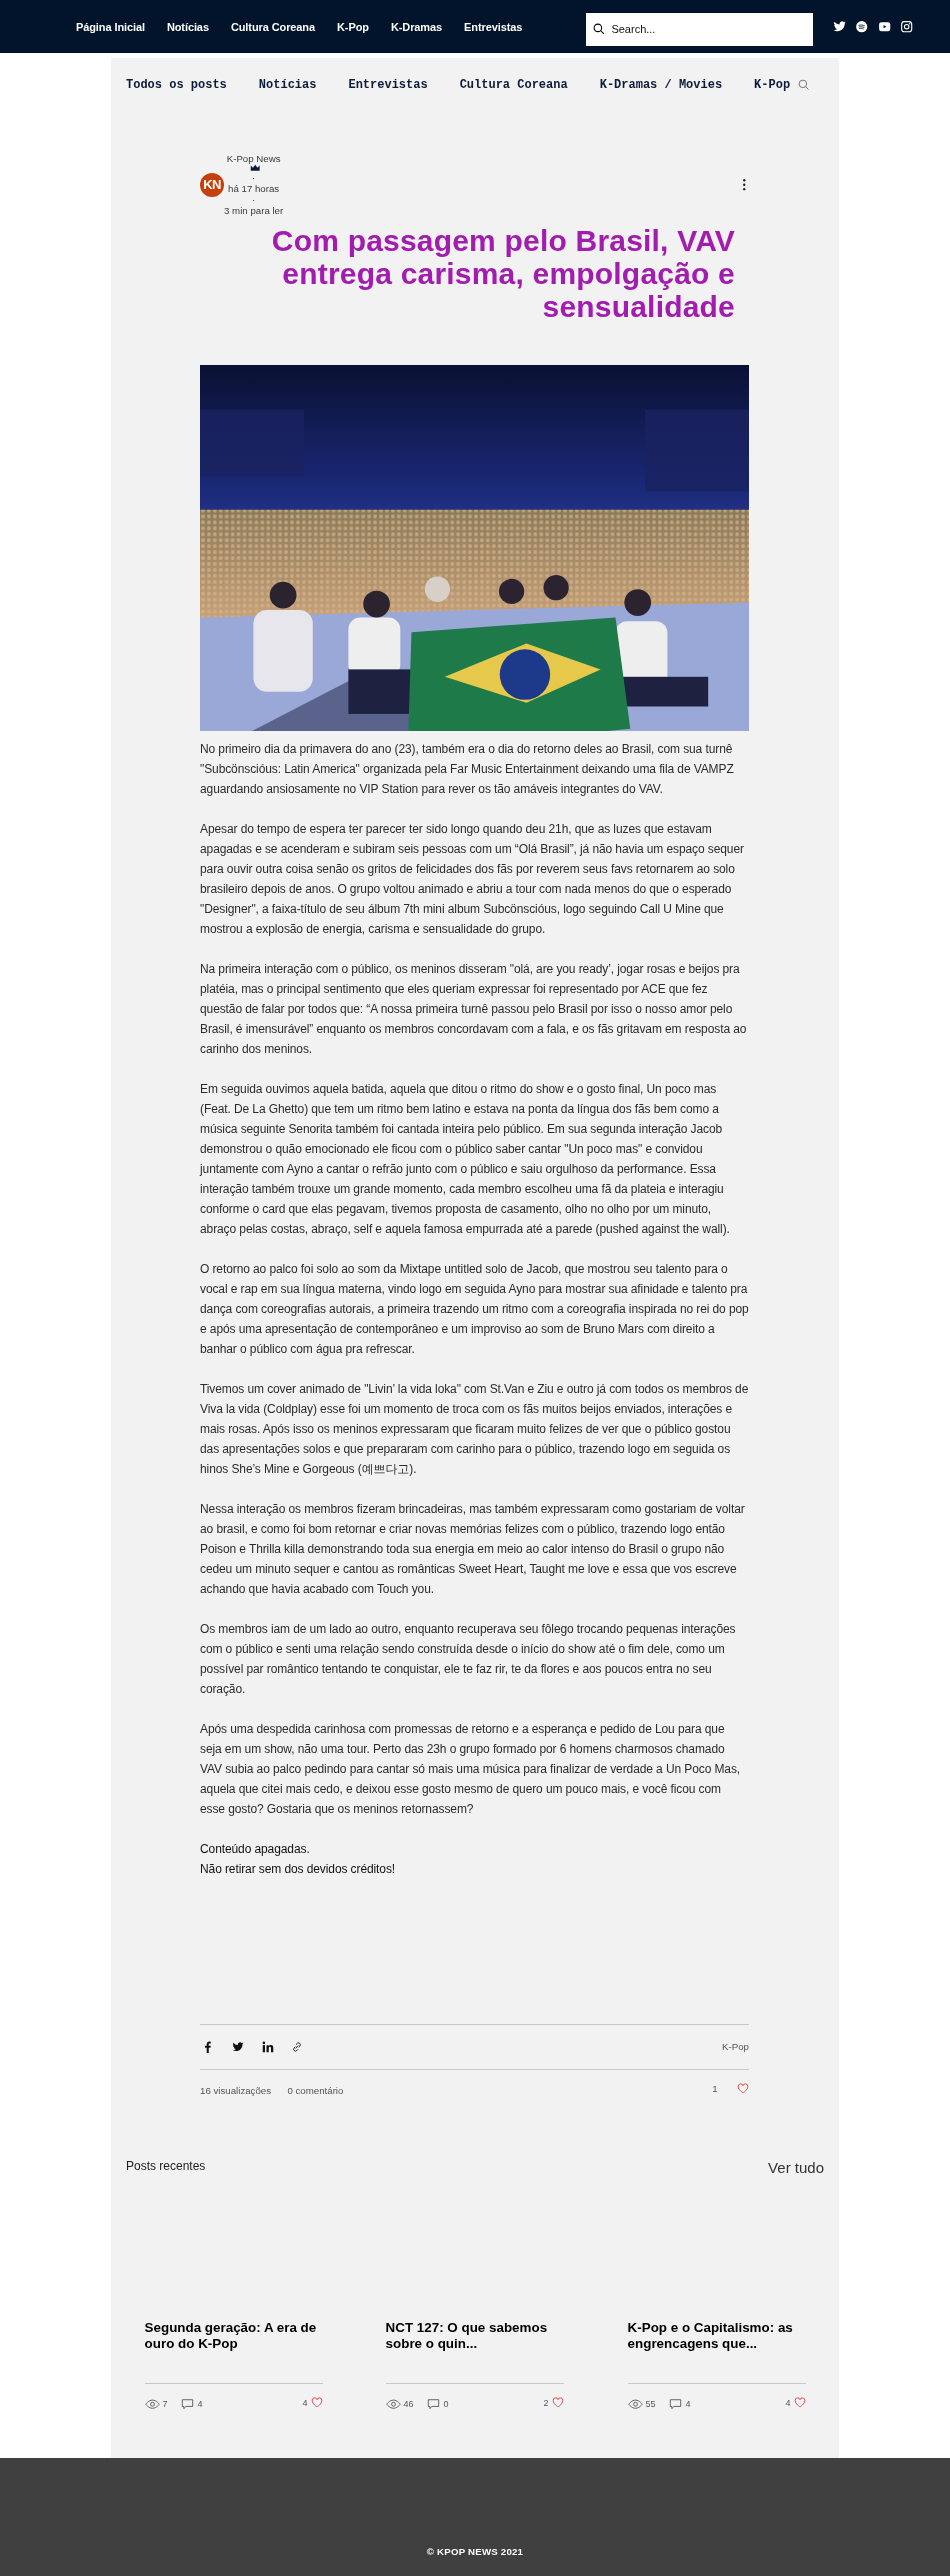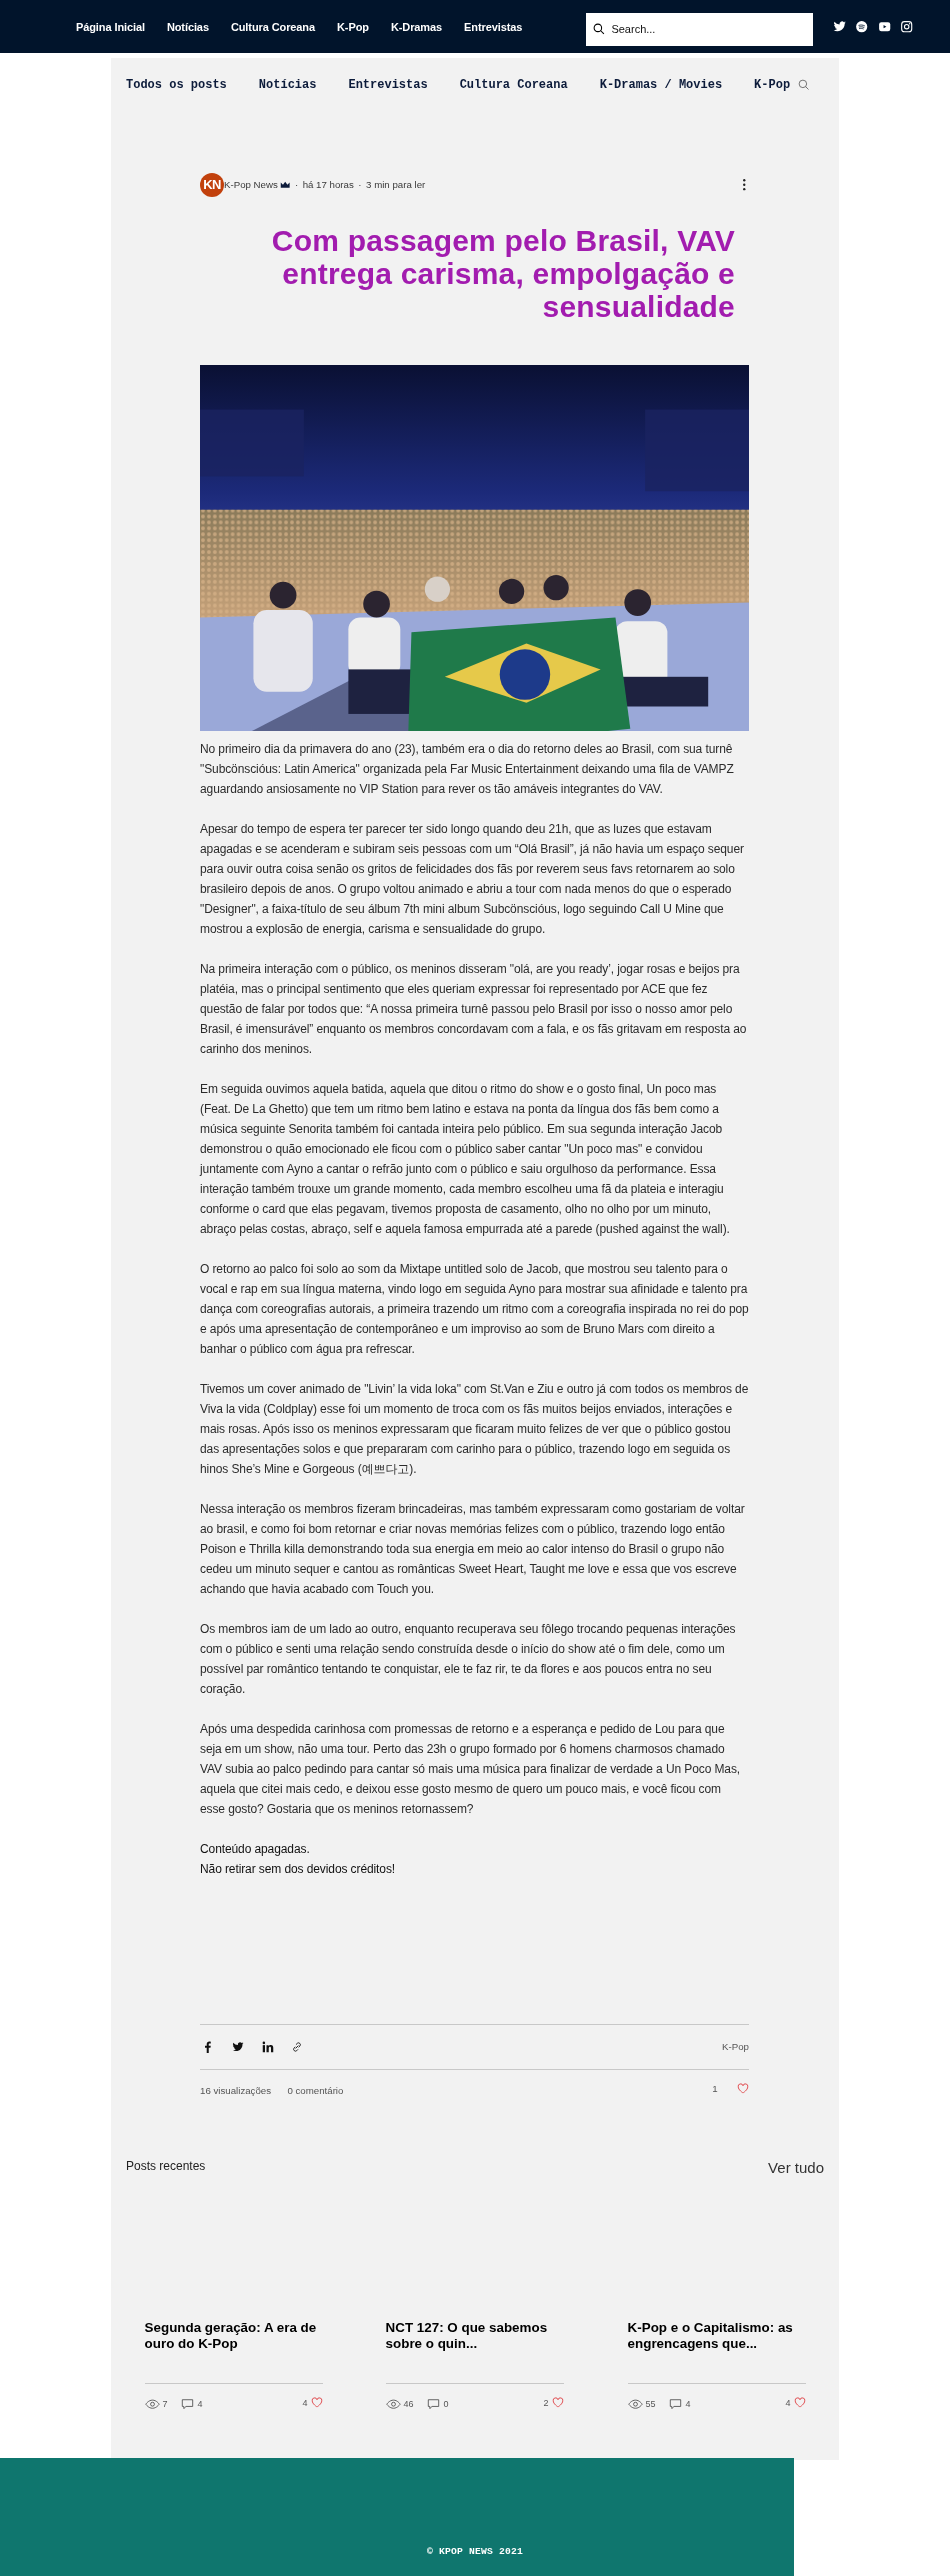--- a/index.html
+++ b/index.html
@@ -22,21 +22,21 @@
   .page-card { position: absolute; left: 111px; top: 58px; width: 728px; height: 2402px; background: #f2f2f2; }
 
   
   .cat-nav { position: absolute; left: 15px; top: 0; height: 53px; display: flex; align-items: center; font-family: Liberation Mono, monospace; }
   .cat-nav a { color: #0c1b3a; font-weight: bold; font-size: 12px; text-decoration: none; margin-right: 32px; white-space: nowrap; }
   .cat-search { position: absolute; left: 687px; top: 21px; width: 12px; height: 12px; }
 
   
   .post-meta { position: absolute; left: 89px; top: 114px; width: 549px; height: 25px; display: flex; align-items: center; }
   .avatar { width: 24px; height: 24px; border-radius: 50%; background: #c2410c; color: #fff; font-weight: bold; font-size: 13px; display: flex; align-items: center; justify-content: center; letter-spacing: -0.7px; }
-  .meta-text { font-size: 9.7px; color: #3a3a3a; display: flex; align-items: center; }
+  .meta-text { font-size: 9.7px; color: #3a3a3a; display: flex; align-items: center; flex-direction: column; }
   .meta-text .dot { margin: 0 4.5px; }
   .crown { display: inline-block; width: 10.4px; height: 7.4px; margin-left: 2.2px; }
   .more-btn { position: absolute; right: 3px; top: 6px; width: 4.5px; height: 13.4px; }
 
   .post-title { position: absolute; left: 89px; top: 166px; width: 535px; font-size: 30px; line-height: 33px; font-weight: bold; color: #a21caf; letter-spacing: 0.2px; text-align: right; }
 
   .hero { position: absolute; left: 89px; top: 307px; width: 549px; height: 366px; overflow: hidden; background: #0f1a4a; }
   .hero svg { width: 100%; height: 100%; display: block; }
 
   .article { position: absolute; left: 89px; top: 681px; width: 549px; font-size: 12px; line-height: 20px; color: #2b2b2b; font-family: "Liberation Sans", sans-serif; }
@@ -62,21 +62,21 @@
   .card { position: absolute; top: 0; width: 215px; height: 223px; }
   .card .ctitle { position: absolute; left: 18.6px; top: 131px; width: 182px; font-size: 13.4px; line-height: 15.6px; font-weight: bold; color: #000; }
   .card .cline { position: absolute; left: 18.6px; top: 194px; width: 178px; height: 0.7px; background: #c8c8c8; }
   .card .cstats { position: absolute; left: 18.6px; top: 208px; width: 178px; height: 13.4px; display: flex; align-items: center; font-size: 9px; color: #555; }
   .card .cstats .ic { width: 15px; height: 10.4px; margin-right: 3px; }
   .card .cstats .cnt { margin-right: 12px; }
   .card .clike { position: absolute; right: 0; top: 0; display: flex; align-items: center; }
   .card .clike svg { width: 12px; height: 11px; margin-left: 3px; }
 
   
-  .site-footer { position: absolute; left: 0; top: 2458px; width: 794px; height: 118px; background: #0f766e; font-family: Liberation Mono, monospace; }
+  .site-footer { position: absolute; left: 0; top: 2458px; width: 950px; height: 118px; background: #404040; }
   .copyright { position: absolute; left: 0; top: 88px; width: 950px; text-align: center; color: #fff; font-weight: bold; font-size: 9.7px; letter-spacing: 0.2px; }
 </style>
 </head>
 <body>
 
 <header class="site-header">
   <nav class="main-nav">
     <a href="#">Página Inicial</a>
     <a href="#">Notícias</a>
     <a href="#">Cultura Coreana</a>

